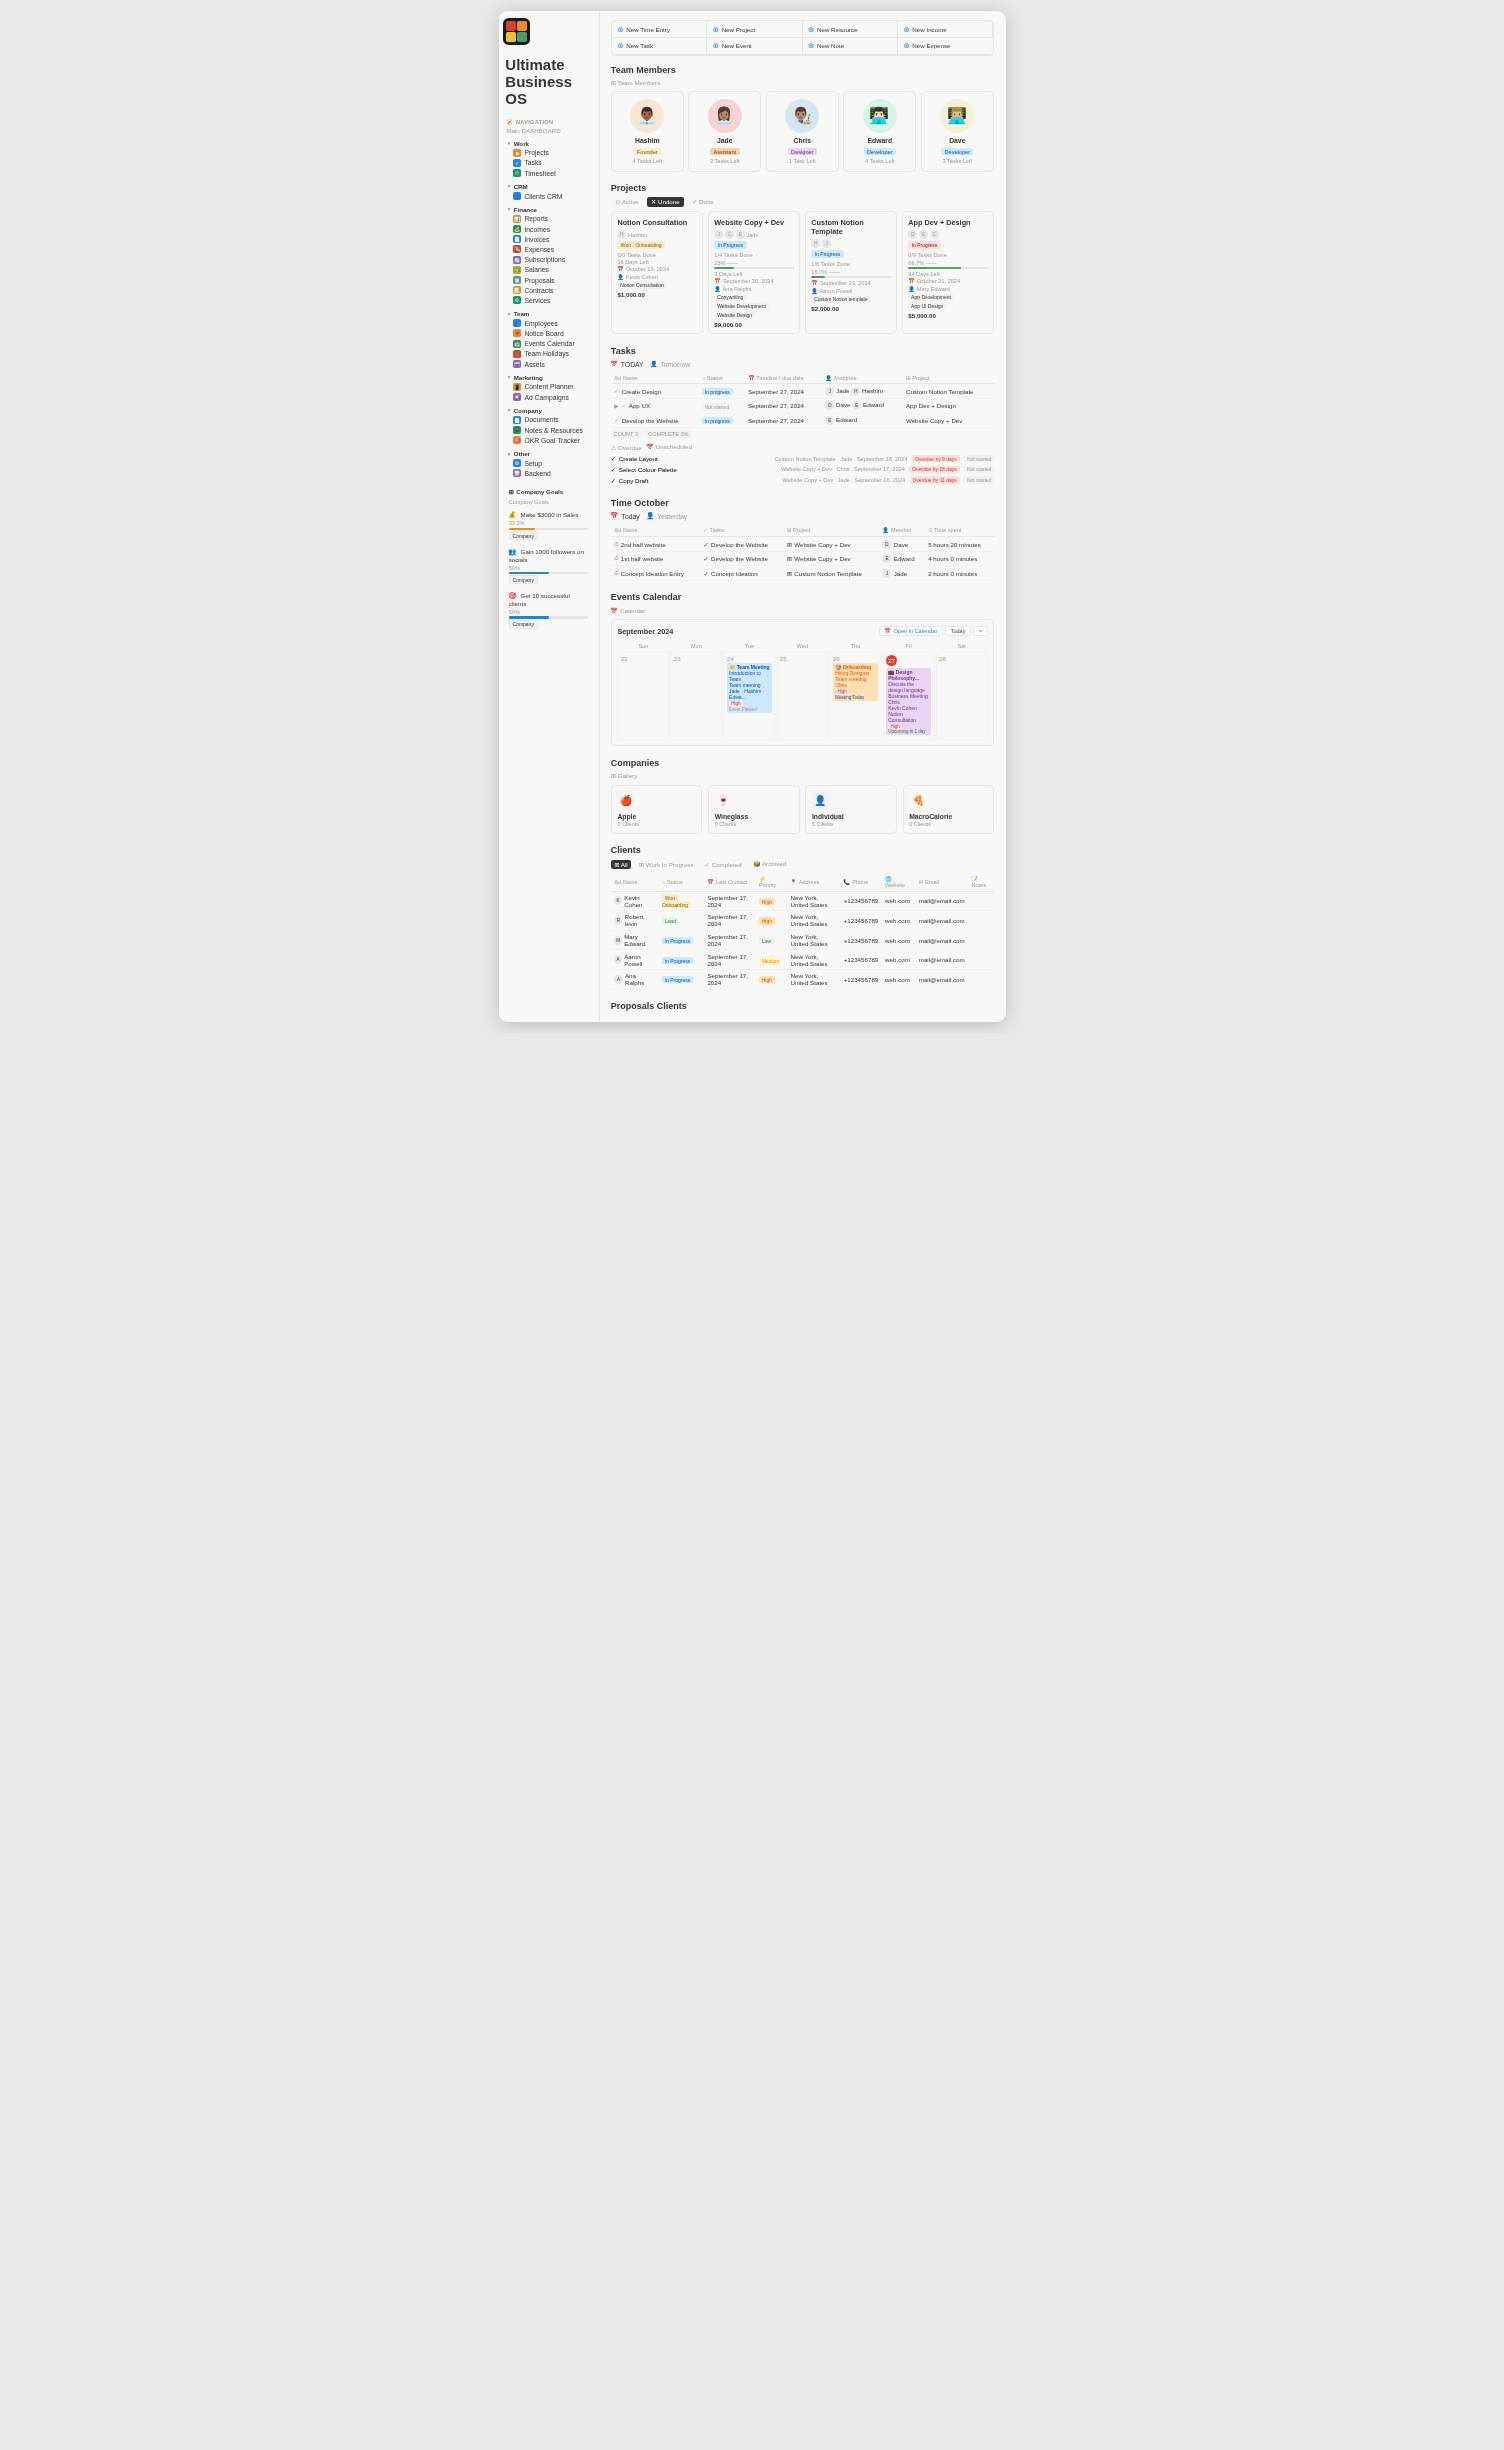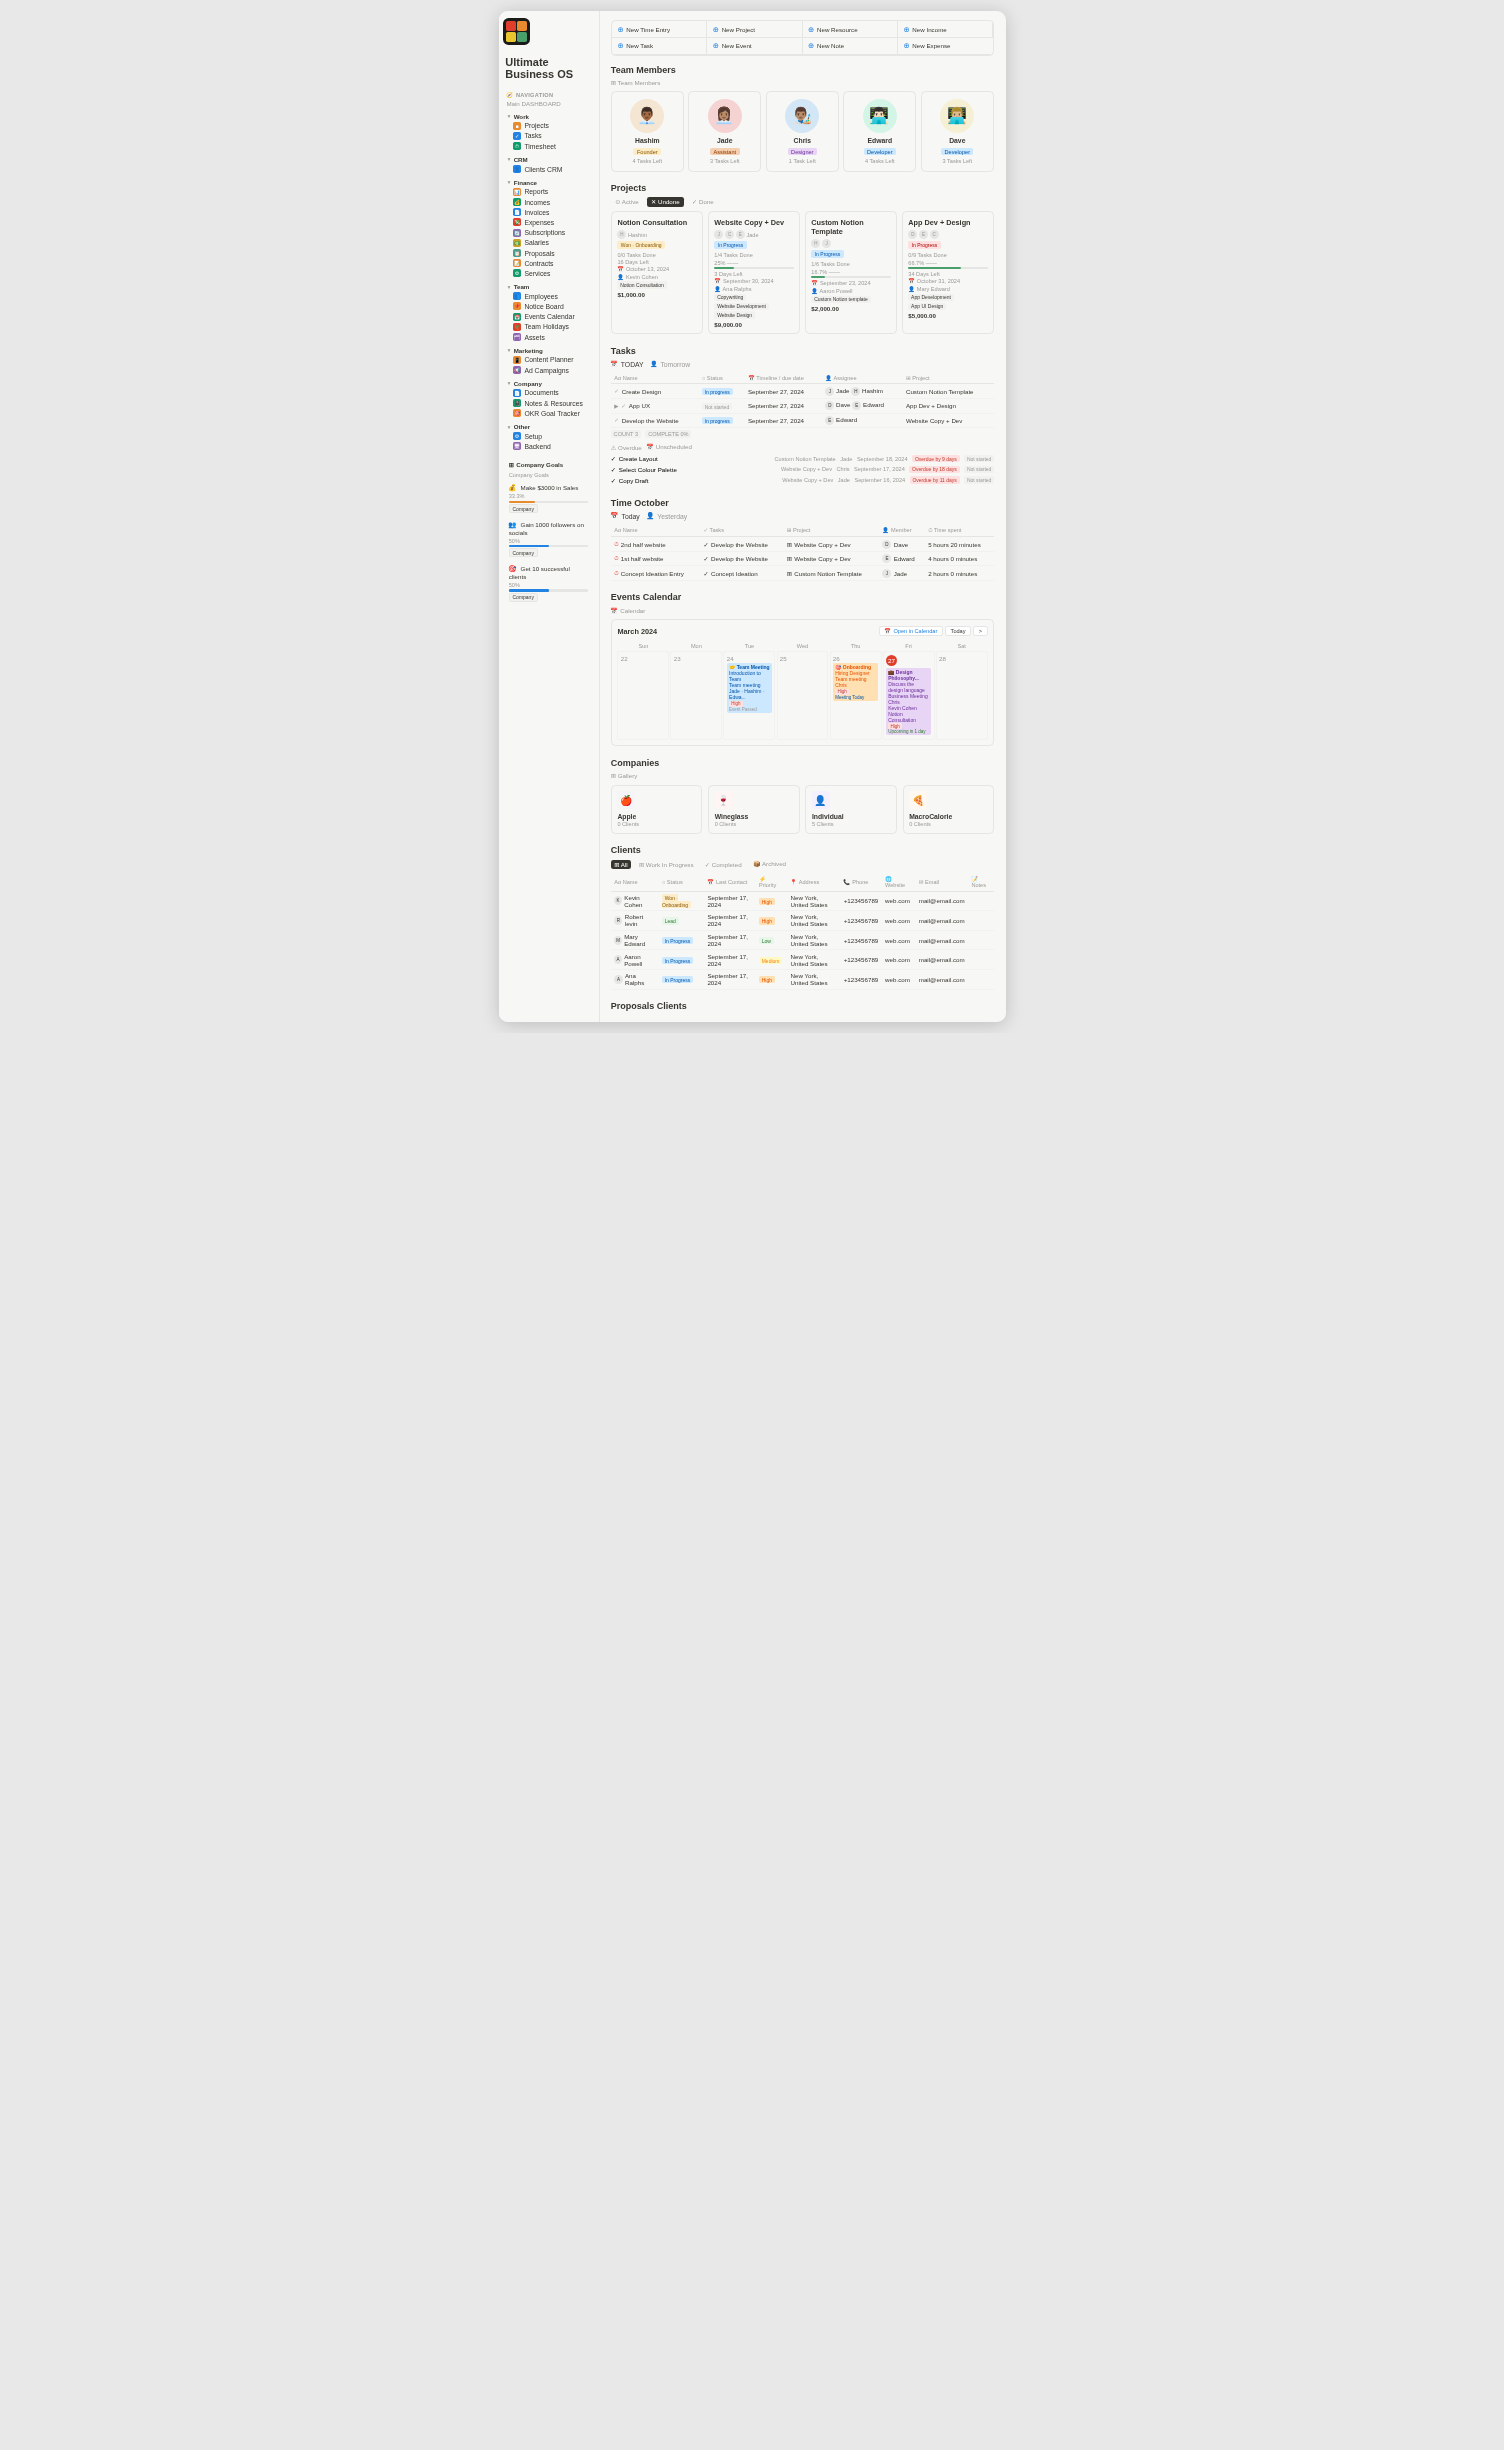--- a/index.html
+++ b/index.html
@@ -9,21 +9,21 @@
 
     
     .sidebar { width: 101px; min-width: 90px; background: #f7f7f5; border-right: 0.6px solid #e5e5e3; padding: 6.8px 4.5px; font-size: 6.8px; color: #37352f; flex-shrink: 0; }
     .sidebar-logo { width: 27px; height: 27px; background: #1a1a1a; border-radius: 5.6px; display: flex; align-items: center; justify-content: center; margin-bottom: 6.8px; }
     .logo-grid { display: grid; grid-template-columns: 1fr 1fr; gap: 1.7px; }
     .logo-cell { width: 10px; height: 10px; border-radius: 1.7px; }
     .logo-red { background: #e03e2d; }
     .logo-orange { background: #e88a2e; }
     .logo-yellow { background: #e8c52e; }
     .logo-green { background: #4a9e6b; }
-    .app-title { font-size: 11px; font-weight: 700; color: #37352f; padding: 4.5px 2.3px 9px; }
+    .app-title { font-size: 15px; font-weight: 700; color: #37352f; padding: 4.5px 2.3px 9px; }
     .nav-label { font-size: 5.6px; font-weight: 600; color: #9b9a97; text-transform: uppercase; letter-spacing: 0.3px; padding: 2.3px 3.4px 1.1px; display: flex; align-items: center; gap: 2.3px; }
     .nav-sublabel { font-size: 6.2px; color: #9b9a97; padding: 1.1px 3.4px 3.4px; }
     .nav-section { margin-bottom: 2.3px; }
     .nav-section-title { font-size: 6.2px; font-weight: 600; color: #37352f; padding: 2.3px 3.4px 1.1px; display: flex; align-items: center; gap: 2.3px; cursor: pointer; }
     .nav-section-title .arrow { font-size: 5px; color: #9b9a97; }
     .nav-item { font-size: 6.8px; color: #37352f; padding: 1.1px 3.4px 1.1px 10px; display: flex; align-items: center; gap: 3.4px; cursor: pointer; border-radius: 2.3px; }
     .nav-dot { width: 8px; height: 8px; border-radius: 1.7px; display: inline-flex; align-items: center; justify-content: center; font-size: 5px; flex-shrink: 0; }
     .dot-blue { background: #2383e2; color: white; }
     .dot-green { background: #0f9b6a; color: white; }
     .dot-orange { background: #e88a2e; color: white; }
@@ -805,21 +805,21 @@
       </div>
 
       <div class="section">
         <div class="section-title">Events Calendar</div>
         <div style="font-size:6.2px;color:#9b9a97;margin-bottom:4.5px;">
           <span>📅</span>
           <span>Calendar</span>
         </div>
         <div class="calendar-container">
           <div class="calendar-header">
-            <div class="calendar-title">March 2024</div>
+            <div class="calendar-title">September 2024</div>
             <div class="calendar-nav">
               <button class="open-calendar-btn">
                 <span>📅</span>
                 <span>Open in Calendar</span>
               </button>
               <button class="cal-btn">Today</button>
               <button class="cal-btn">&gt;</button>
             </div>
           </div>
 

